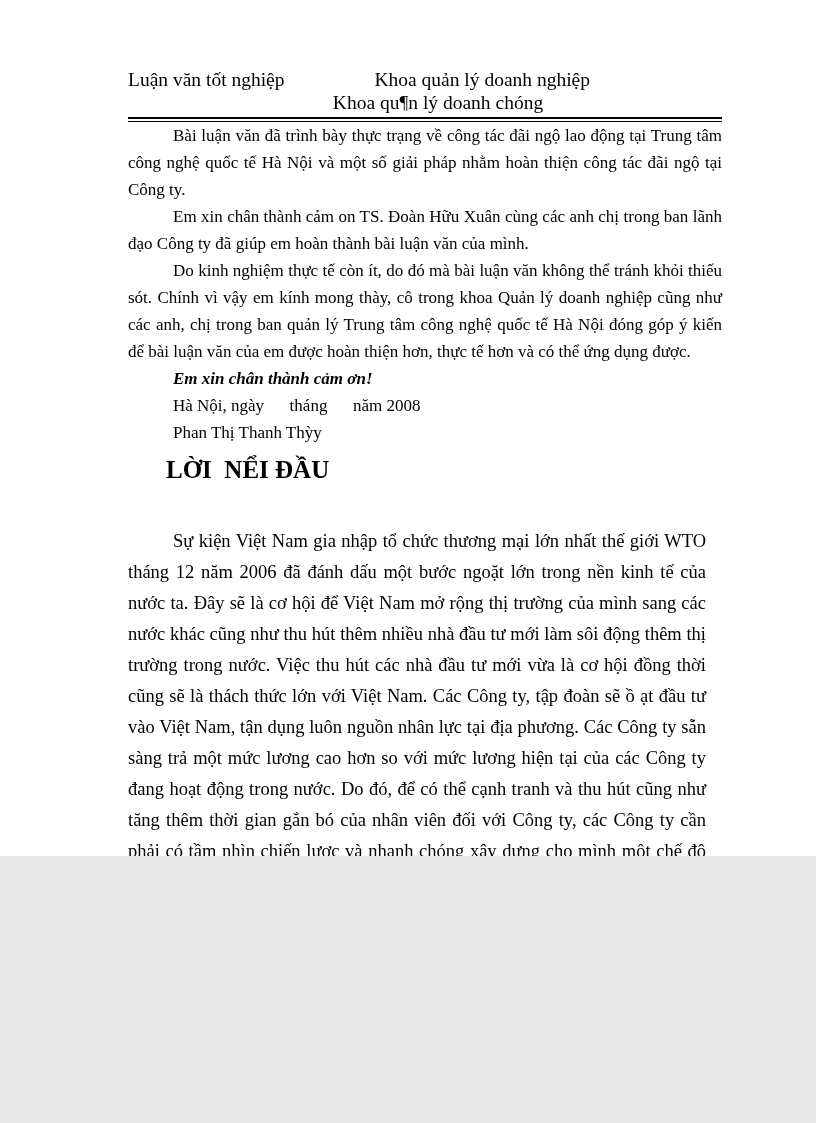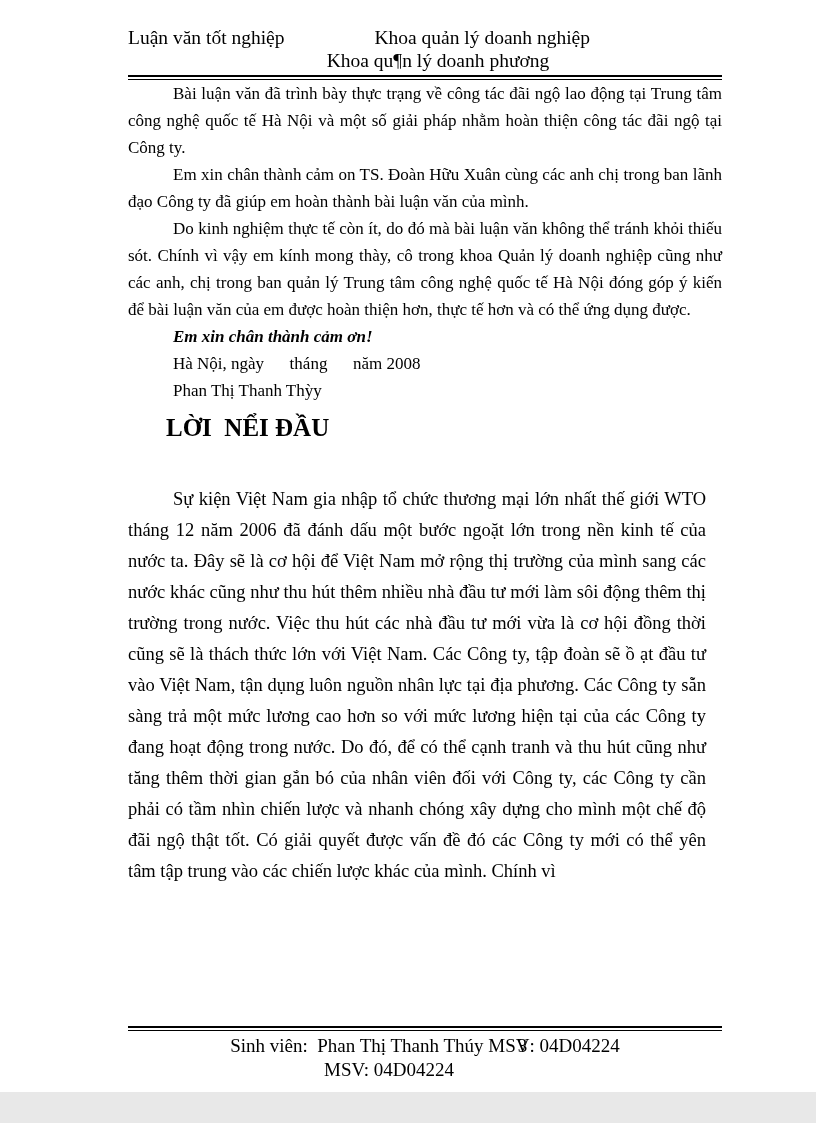--- a/index.html
+++ b/index.html
@@ -1,24 +1,24 @@
 <!DOCTYPE html>
 <html><head>
 <meta charset="utf-8">
 <style>
   html,body{margin:0;padding:0;background:#e8e8e8;}
   .page{
     position:relative;
-    width:816px;height:1092px;
+    width:816px;height:856px;
     margin:0 auto;
     background:#ffffff;
     color:#000000;
     font-family:"Liberation Serif","DejaVu Serif",serif;
     box-sizing:border-box;
-    padding:26px 94px 0 128px;
+    padding:68px 94px 0 128px;
     overflow:hidden;
   }
   
   .hline1{display:flex;justify-content:space-between;font-size:19.5px;line-height:23px;}
   .hline1 .right{padding-right:132px;}
   .hline2{text-align:center;font-size:19.5px;line-height:24px;padding-left:26px;}
   .hrule{margin-top:2px;height:2px;border-top:2.2px solid #000;border-bottom:1px solid #000;}
   
   .ack p{
     margin:0;font-size:17px;line-height:27px;
@@ -58,21 +58,21 @@
 </head>
 <body>
 
 <div class="page">
 
   <div class="header">
     <div class="hline1">
       <span>Luận văn tốt nghiệp</span>
       <span class="right">Khoa quản lý doanh nghiệp</span>
     </div>
-    <div class="hline2">Khoa qu¶n lý doanh phương</div>
+    <div class="hline2">Khoa qu¶n lý doanh chóng</div>
     <div class="hrule"></div>
   </div>
 
   <div class="ack">
     <p>Bài luận văn đã trình bày thực trạng về công tác đãi ngộ lao động tại Trung tâm công nghệ quốc tế Hà Nội và một số giải pháp nhằm hoàn thiện công tác đãi ngộ tại Công ty.</p>
     <p>Em xin chân thành cảm on TS. Đoàn Hữu Xuân cùng các anh chị trong ban lãnh đạo Công ty đã giúp em hoàn thành bài luận văn của mình.</p>
     <p>Do kinh nghiệm thực tế còn ít, do đó mà bài luận văn không thể tránh khỏi thiếu sót. Chính vì vậy em kính mong thày, cô trong khoa Quản lý doanh nghiệp cũng như các anh, chị trong ban quản lý Trung tâm công nghệ quốc tế Hà Nội đóng góp ý kiến để bài luận văn của em được hoàn thiện hơn, thực tế hơn và có thể ứng dụng được.</p>
     <p class="thanks">Em xin chân thành cảm ơn!</p>
     <p class="dateline">Hà Nội, ngày      tháng      năm 2008</p>
     <p class="signame">Phan Thị Thanh Thỳy</p>

